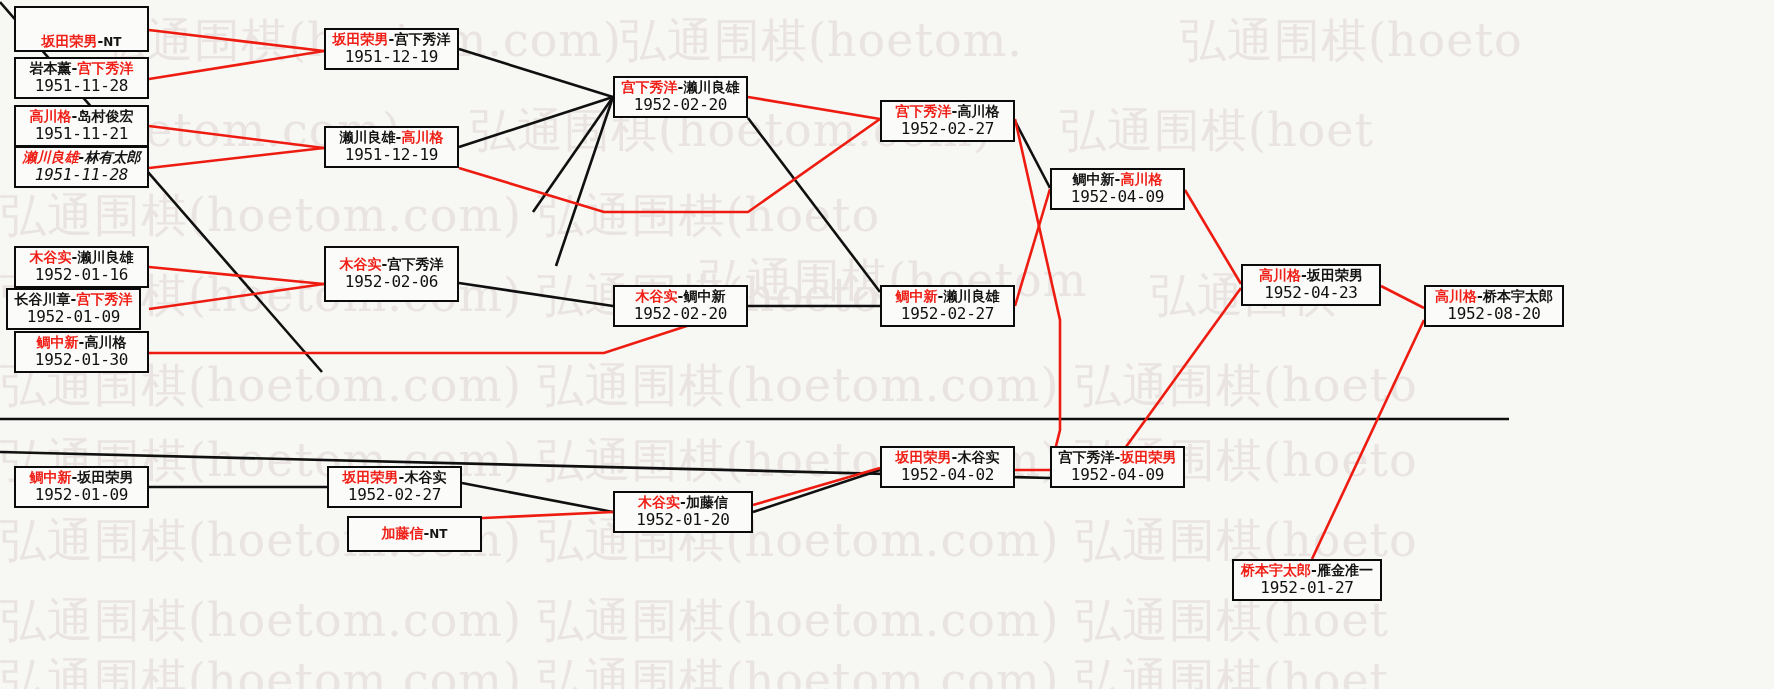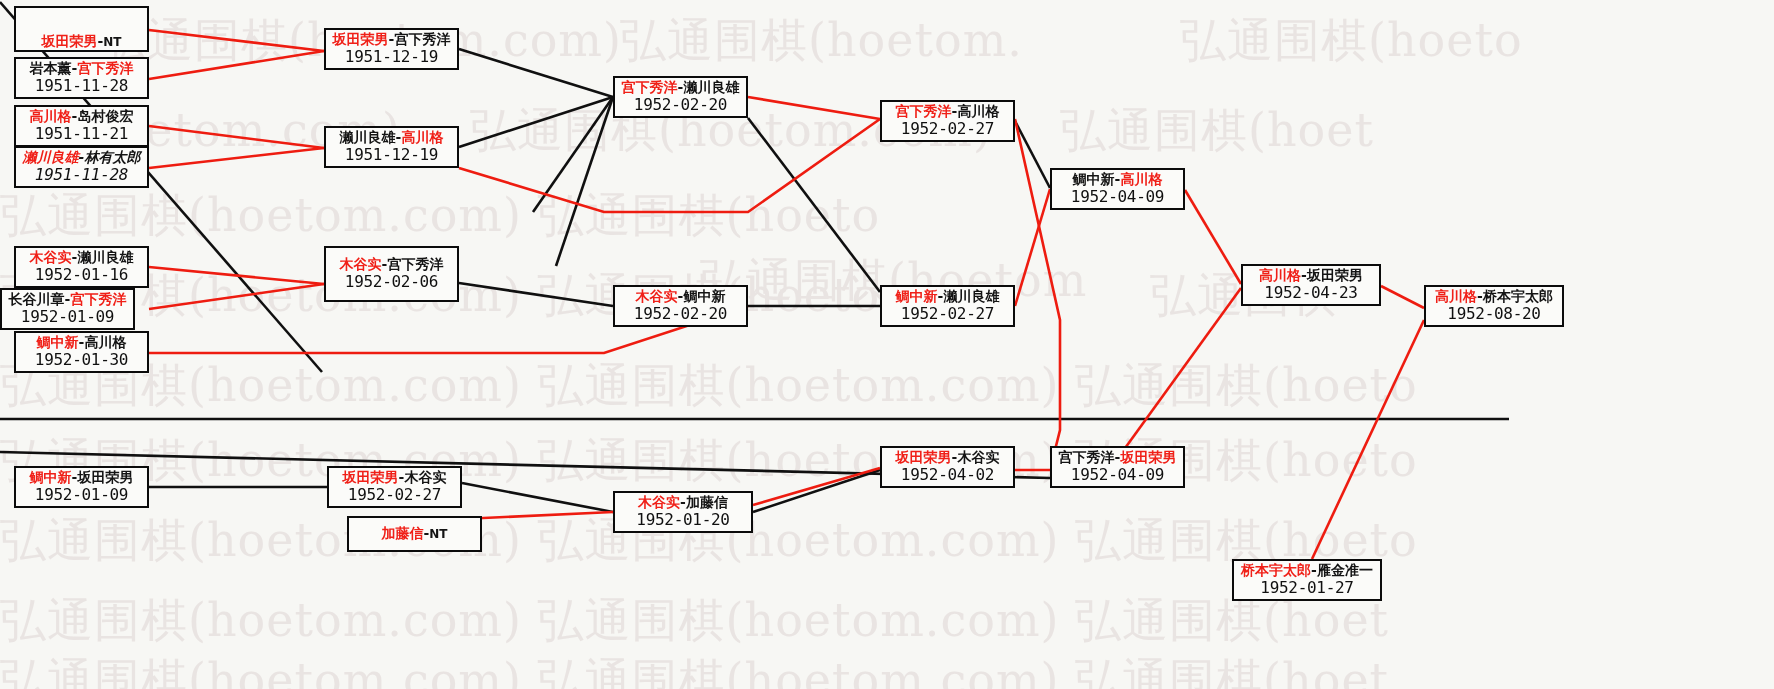--- a/index.html
+++ b/index.html
@@ -143,21 +143,21 @@
         <div class="date">1951-11-21</div>
       </div>
       <div class="box" style="left: 14px; top: 146px; width: 135px; height: 42px; font-style: italic;">
         <div class="players"><span class="w">濑川良雄</span><span class="sep">-</span><span class="l">林有太郎</span></div>
         <div class="date">1951-11-28</div>
       </div>
       <div class="box" style="left: 14px; top: 246px; width: 135px; height: 42px;">
         <div class="players"><span class="w">木谷实</span><span class="sep">-</span><span class="l">濑川良雄</span></div>
         <div class="date">1952-01-16</div>
       </div>
-      <div class="box" style="left: 0; top: 288px; width: 135px; height: 42px;">
+      <div class="box" style="left: 6px; top: 288px; width: 135px; height: 42px;">
         <div class="players"><span class="l">长谷川章</span><span class="sep">-</span><span class="w">宫下秀洋</span></div>
         <div class="date">1952-01-09</div>
       </div>
       <div class="box" style="left: 14px; top: 331px; width: 135px; height: 42px;">
         <div class="players"><span class="w">鲷中新</span><span class="sep">-</span><span class="l">高川格</span></div>
         <div class="date">1952-01-30</div>
       </div>
       <div class="box" style="left: 324px; top: 28px; width: 135px; height: 42px;">
         <div class="players"><span class="w">坂田荣男</span><span class="sep">-</span><span class="l">宫下秀洋</span></div>
         <div class="date">1951-12-19</div>

